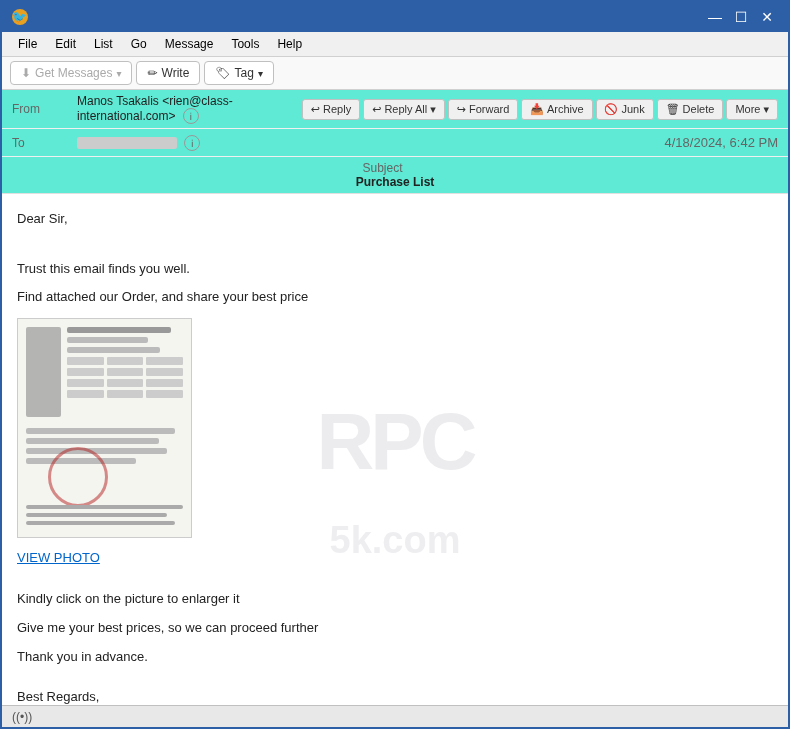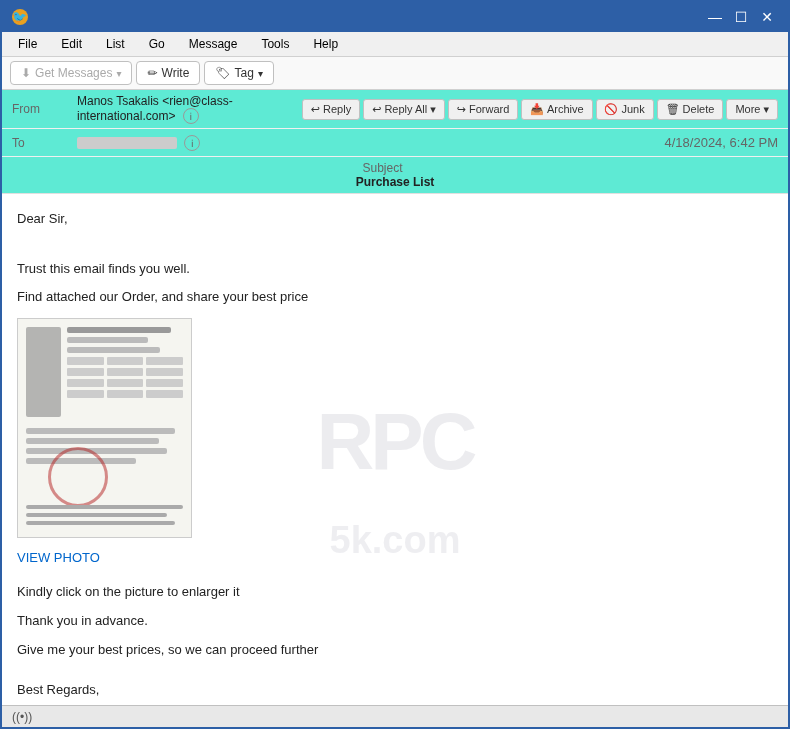--- a/index.html
+++ b/index.html
@@ -68,21 +68,21 @@
       align-items: center;
       justify-content: center;
       border-radius: 3px;
     }
 
     
     .menu-bar {
       background: #f0f0f0;
       padding: 2px 8px;
       display: flex;
-      gap: 8px;
+      gap: 2px;
       border-bottom: 1px solid #d0d0d0;
       flex-shrink: 0;
     }
 
     .menu-item {
       padding: 3px 8px;
       cursor: pointer;
       border-radius: 3px;
       font-size: 12px;
     }
@@ -302,24 +302,25 @@
       width: 35px;
       height: 90px;
       background: #888;
       border-radius: 2px;
       margin-bottom: 5px;
       opacity: 0.6;
     }
 
     .view-photo-link {
       color: #0066cc;
+      text-decoration: underline;
       cursor: pointer;
       font-size: 13px;
       display: block;
-      margin-bottom: 13px;
+      margin-bottom: 20px;
     }
 
     .signature-section {
       margin-top: 20px;
     }
 
     
     .status-bar {
       background: #e8e8e8;
       border-top: 1px solid #c0c0c0;
@@ -487,22 +488,22 @@
           <div style="position:absolute; bottom:8px; left:8px; right:8px;">
             <div class="doc-line" style="width:100%; height:4px; background:#aaa;"></div>
             <div class="doc-line" style="width:90%; height:4px; background:#aaa;"></div>
             <div class="doc-line" style="width:95%; height:4px; background:#aaa;"></div>
           </div>
         </div>
       </div>
 
       <a class="view-photo-link">VIEW PHOTO</a>
       <p>Kindly click on the picture to enlarger it</p>
+      <p>Give me your best prices, so we can proceed further</p>
       <p>Thank you in advance.</p>
-      <p>Give me your best prices, so we can proceed further</p>
 
       <div class="signature-section">
         <p>Best Regards,</p>
         <br>
         
         
       </div>
     </div>
   </div>
 

